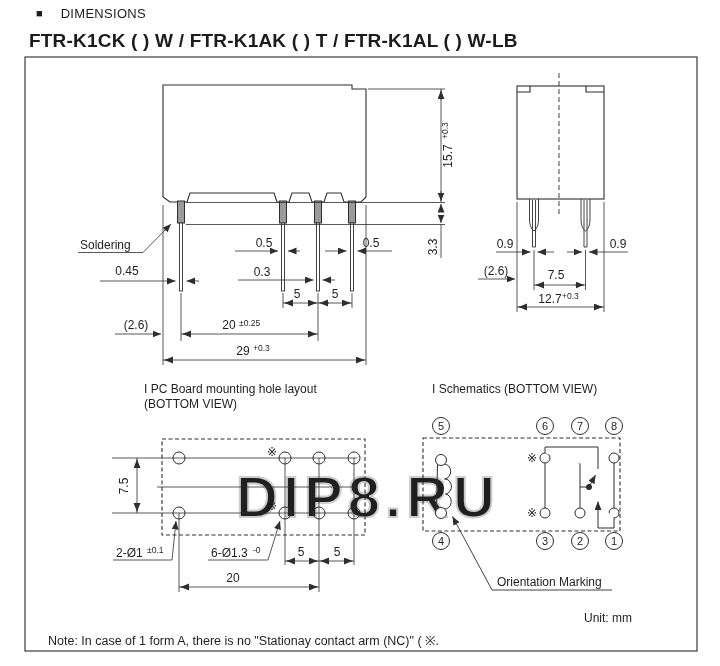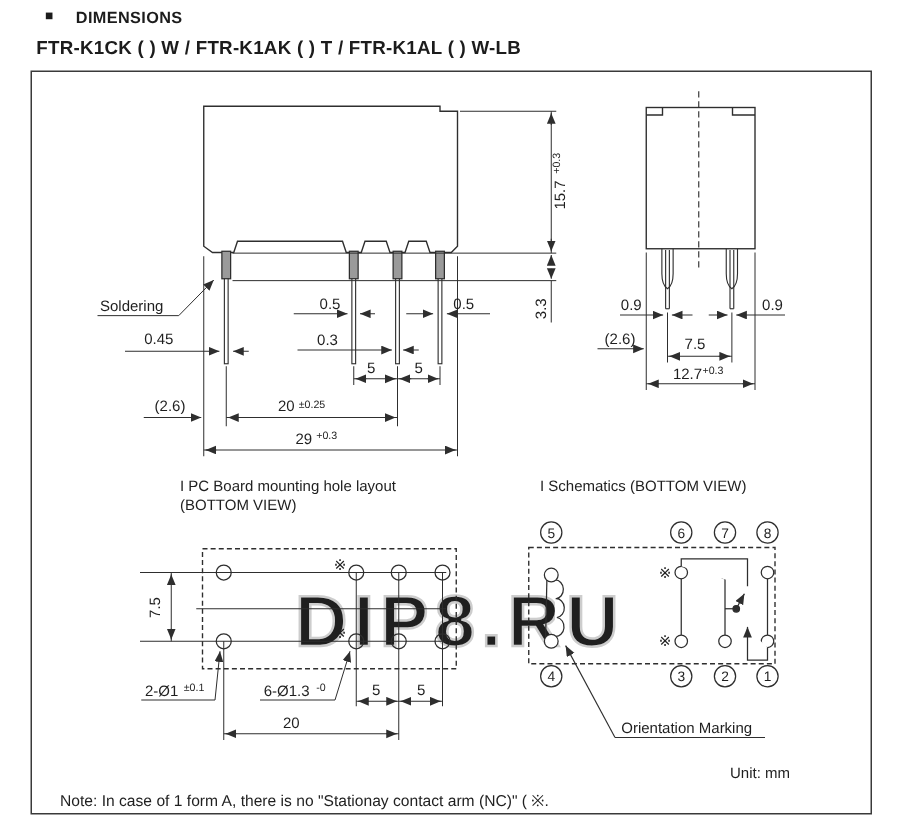--- a/index.html
+++ b/index.html
@@ -1,21 +1,21 @@
 <!DOCTYPE html>
 <html><head>
 <meta charset="utf-8">
 <style>
   html,body{margin:0;padding:0;background:#ffffff;}
   .page{position:relative;width:720px;height:666px;background:#fff;
         font-family:"Liberation Sans", sans-serif;color:#1c1c1c;overflow:hidden;}
   .hdr-row{position:absolute;left:36px;top:6px;display:flex;align-items:center;gap:18px;}
   .hdr-bullet{font-size:11px;line-height:1;}
-  .hdr-title{font-size:13px;font-weight:bold;letter-spacing:.3px;}
-  .hdr-sub{position:absolute;left:29px;top:30px;font-size:15px;font-weight:bold;letter-spacing:.2px;}
+  .hdr-title{font-size:13px;font-weight:normal;letter-spacing:.3px;}
+  .hdr-sub{position:absolute;left:29px;top:30px;font-size:19px;font-weight:bold;letter-spacing:.2px;}
   svg{position:absolute;left:0;top:0;}
   svg text{font-family:"Liberation Sans", sans-serif;fill:#1f1f1f;}
   .lbl{font-size:12px;}
   .tol{font-size:8.5px;}
   .sect{font-size:12px;}
   .note{font-size:12.5px;}
   .circnum{font-size:11px;}
   .nc{font-size:12px;font-family:"DejaVu Sans", sans-serif;}
   .wm{font-size:58px;font-weight:bold;letter-spacing:5px;}
 </style>

